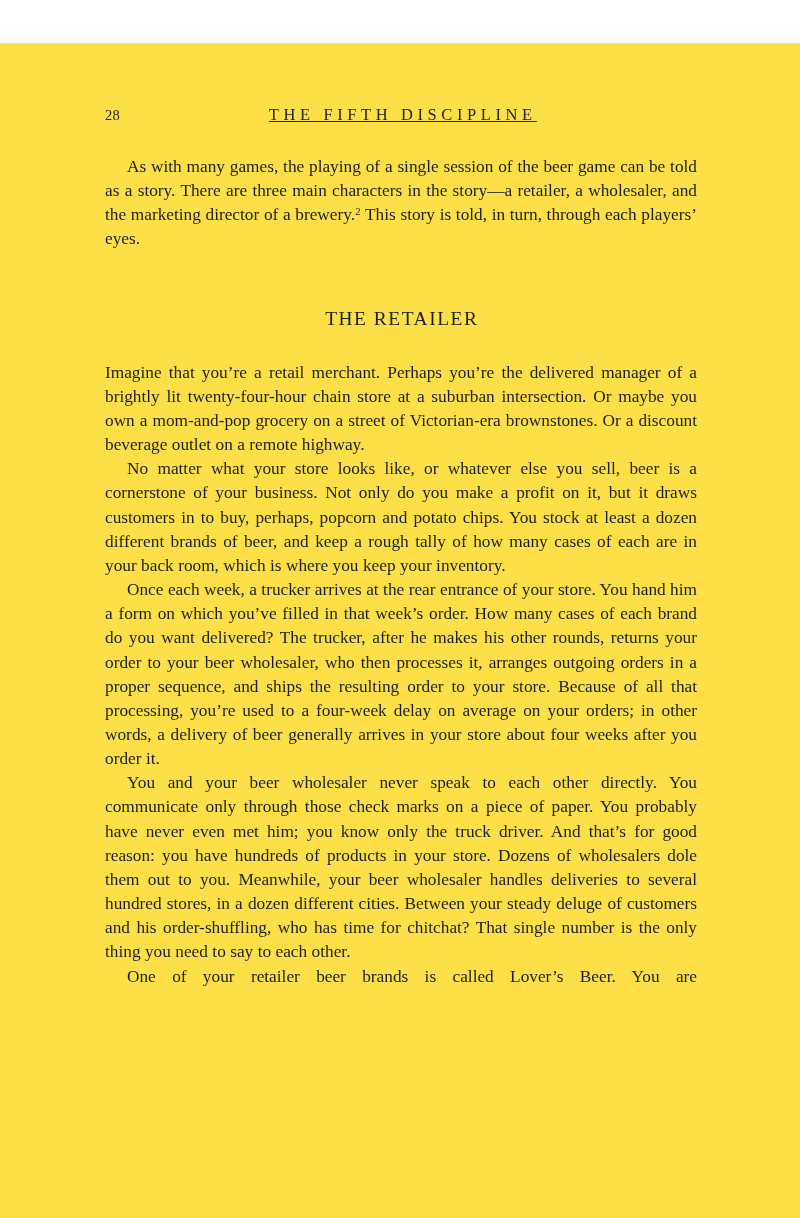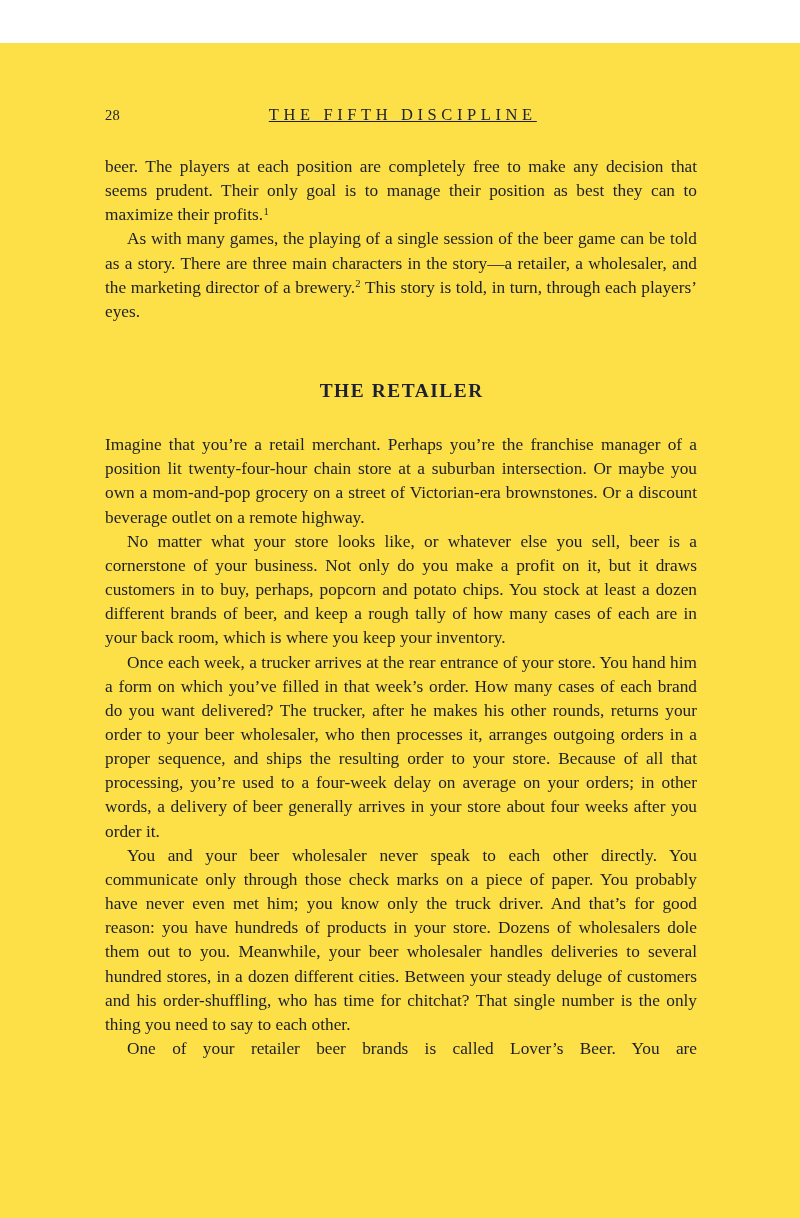--- a/index.html
+++ b/index.html
@@ -81,21 +81,21 @@
     font-size: 0.62em;
     vertical-align: 0.52em;
     line-height: 0;
     margin-left: 0.3px;
   }
 
   
   .section-head {
     margin: 0;
     font-size: 19.4px;
-    font-weight: bold;
+    font-weight: normal;
     text-align: center;
     letter-spacing: 1.55px;
     text-indent: 1.55px;
     color: #1c2030;
     line-height: 24px;
   }
   .gap-before-head { height: 55px; }
   .gap-after-head  { height: 30px; }
 </style>
 </head>
@@ -103,31 +103,30 @@
 
 <div class="page" style="background: #fde047; color: rgb(27, 31, 42); margin-top: 43px;">
 
   <div class="running-head">
     <span class="folio">28</span>
     <div class="head-title">THE FIFTH DISCIPLINE</div>
   </div>
 
   <div class="textblock">
 
-    <p class="para noindent"><span>beer. The players at each position are completely free to make any decision that seems prudent. Their only goal is to manage their position as best they can to maximize their profits.</span><sup class="fn">1</sup></p>
 
     <p class="para"><span>As with many games, the playing of a single session of the beer game can be told as a story. There are three main characters in the story—a retailer, a wholesaler, and the marketing director of a brewery.</span><sup class="fn">2</sup><span> This story is told, in turn, through each players’ eyes.</span></p>
 
     <div class="gap-before-head"></div>
 
     <h2 class="section-head">THE RETAILER</h2>
 
     <div class="gap-after-head"></div>
 
-    <p class="para noindent">Imagine that you’re a retail merchant. Perhaps you’re the franchise manager of a position lit twenty-four-hour chain store at a suburban intersection. Or maybe you own a mom-and-pop grocery on a street of Victorian-era brownstones. Or a discount beverage outlet on a remote highway.</p>
+    <p class="para noindent">Imagine that you’re a retail merchant. Perhaps you’re the delivered manager of a brightly lit twenty-four-hour chain store at a suburban intersection. Or maybe you own a mom-and-pop grocery on a street of Victorian-era brownstones. Or a discount beverage outlet on a remote highway.</p>
 
     <p class="para">No matter what your store looks like, or whatever else you sell, beer is a cornerstone of your business. Not only do you make a profit on it, but it draws customers in to buy, perhaps, popcorn and potato chips. You stock at least a dozen different brands of beer, and keep a rough tally of how many cases of each are in your back room, which is where you keep your inventory.</p>
 
     <p class="para">Once each week, a trucker arrives at the rear entrance of your store. You hand him a form on which you’ve filled in that week’s order. How many cases of each brand do you want delivered? The trucker, after he makes his other rounds, returns your order to your beer wholesaler, who then processes it, arranges outgoing orders in a proper sequence, and ships the resulting order to your store. Because of all that processing, you’re used to a four-week delay on average on your orders; in other words, a delivery of beer generally arrives in your store about four weeks after you order it.</p>
 
     <p class="para">You and your beer wholesaler never speak to each other directly. You communicate only through those check marks on a piece of paper. You probably have never even met him; you know only the truck driver. And that’s for good reason: you have hundreds of products in your store. Dozens of wholesalers dole them out to you. Meanwhile, your beer wholesaler handles deliveries to several hundred stores, in a dozen different cities. Between your steady deluge of customers and his order-shuffling, who has time for chitchat? That single number is the only thing you need to say to each other.</p>
 
     <p class="para lastline-full">One of your retailer beer brands is called Lover’s Beer. You are</p>
 
   </div>

